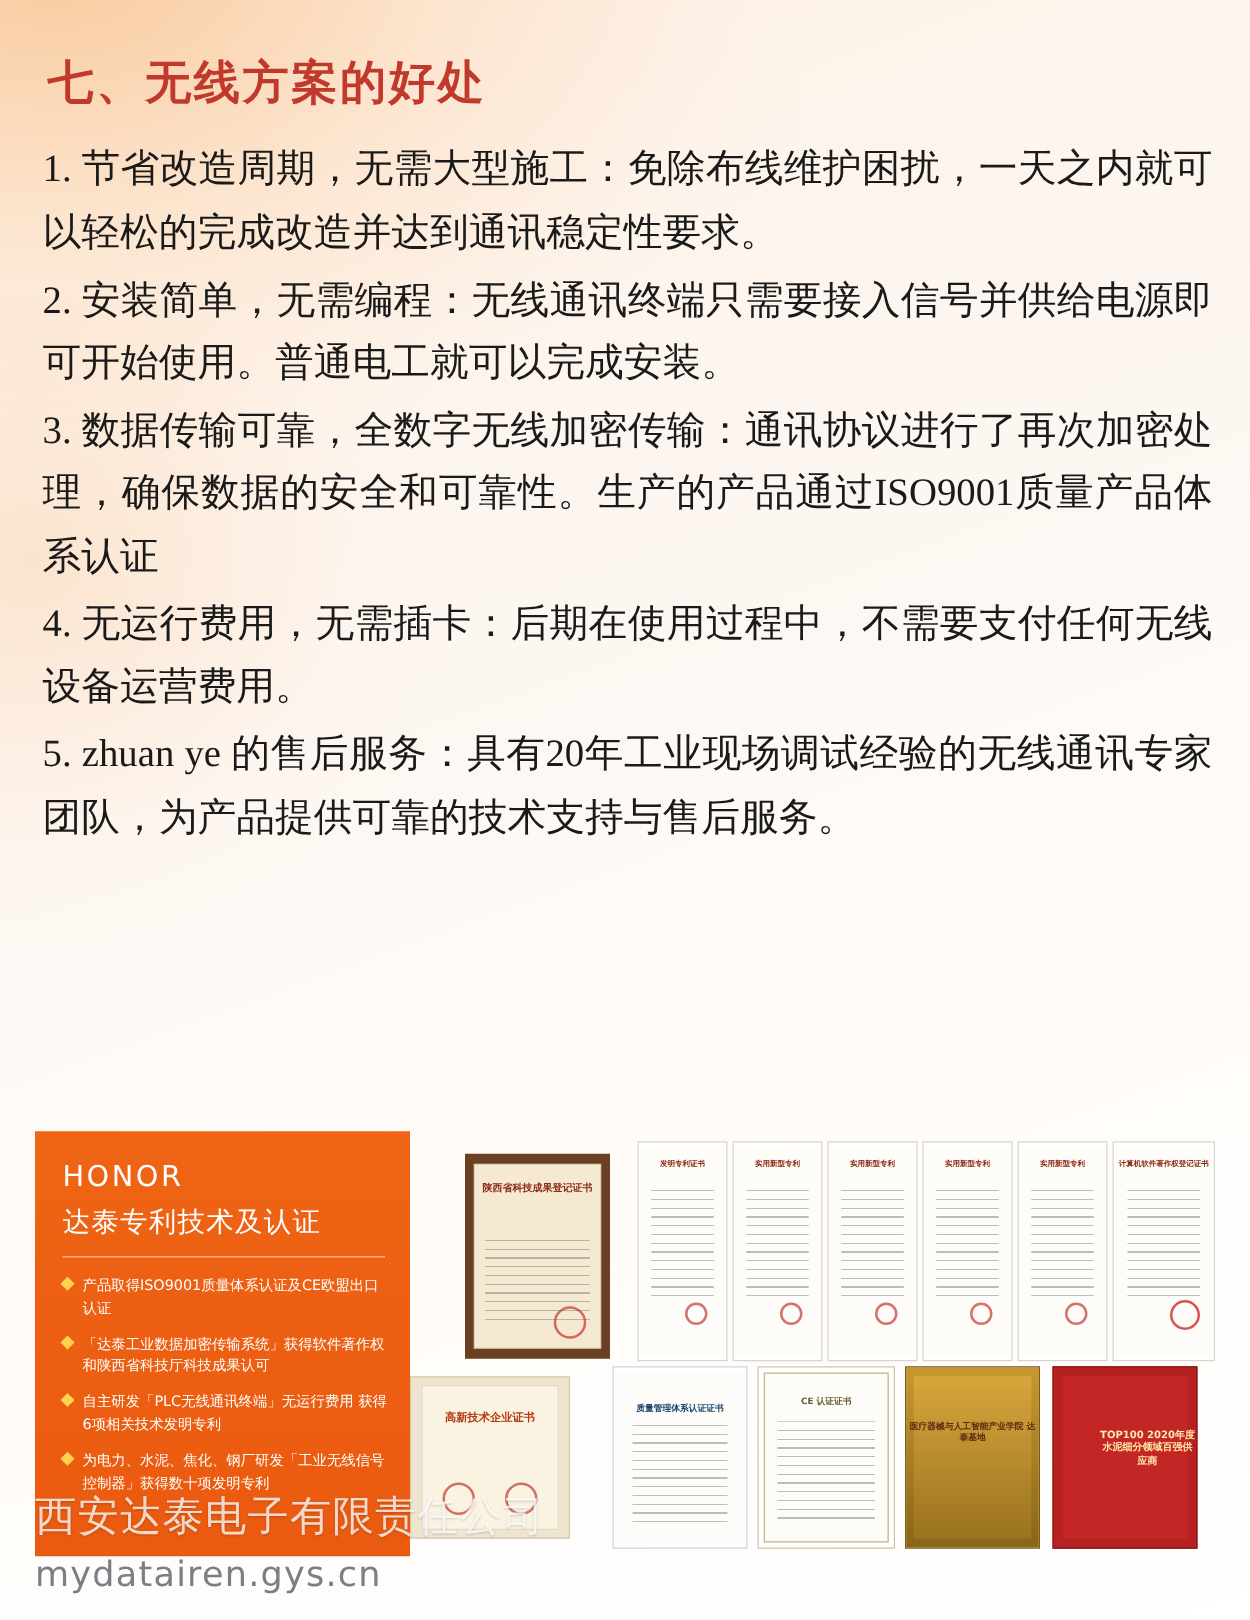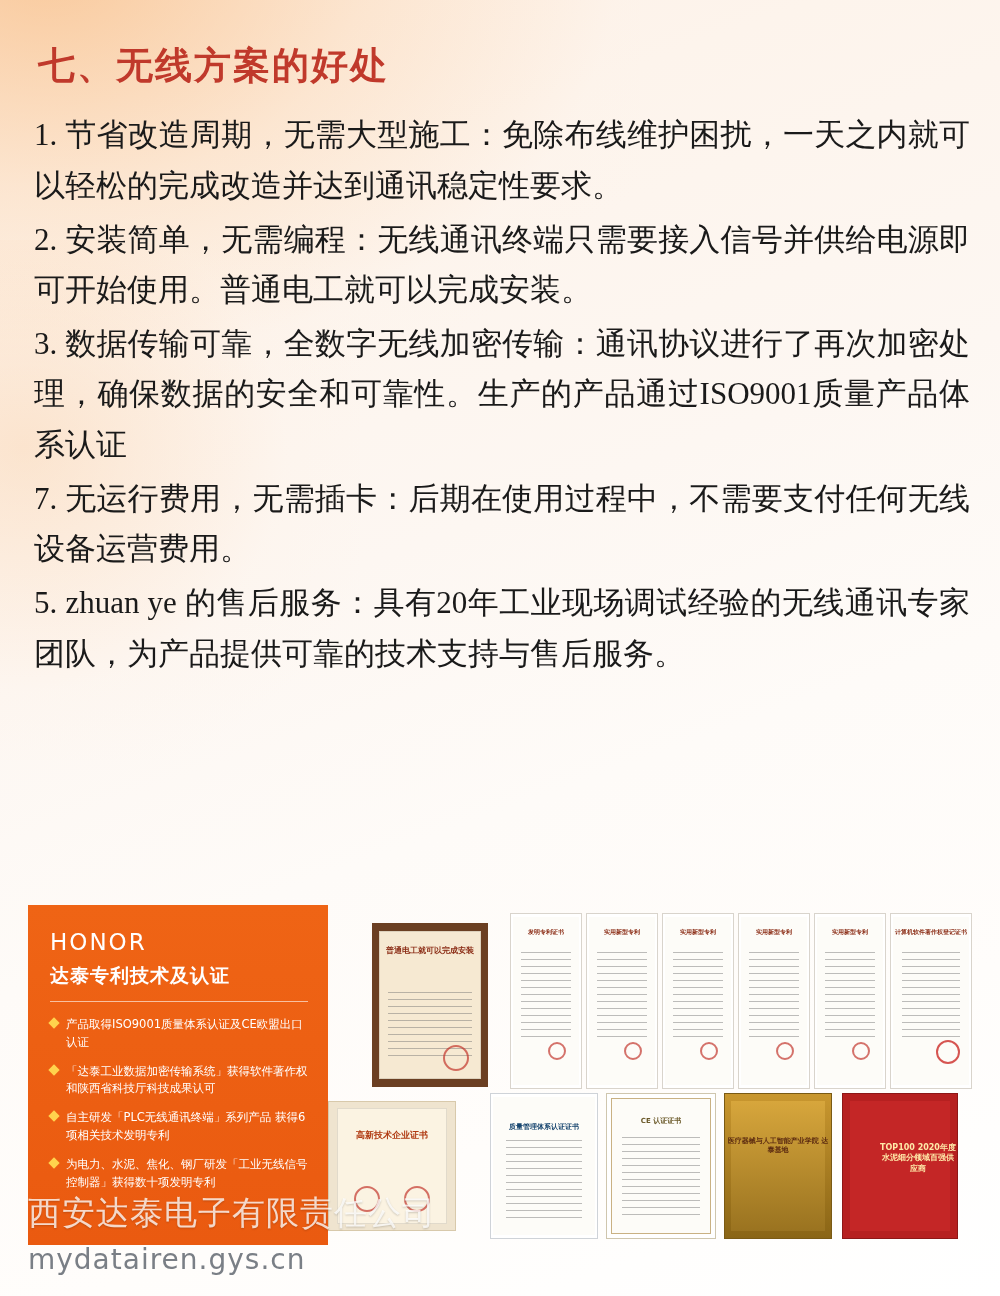--- a/index.html
+++ b/index.html
@@ -86,22 +86,22 @@
   }
   .honor-en {
     font-family: "DejaVu Sans", "Liberation Sans", sans-serif;
     font-size: 23px;
     letter-spacing: 2px;
     color: #ffffff;
     margin-bottom: 8px;
   }
   .honor-cn {
     font-family: "DejaVu Sans", "Liberation Sans", sans-serif;
-    font-weight: bold;
-    font-size: 19px;
+    font-weight: normal;
+    font-size: 22px;
     letter-spacing: 1px;
     color: #ffffff;
     margin-bottom: 12px;
   }
   .honor-rule {
     width: 258px;
     height: 1px;
     background: rgba(255,255,255,0.6);
     margin: 0 0 14px 0;
   }
@@ -197,21 +197,21 @@
   <div class="corner-wash"></div>
   <div class="corner-wash2"></div>
 
   <div class="content">
     <h1 class="title">七、无线方案的好处</h1>
 
     <div class="body-text">
       <p class="para">1. 节省改造周期，无需大型施工：免除布线维护困扰，一天之内就可以轻松的完成改造并达到通讯稳定性要求。</p>
       <p class="para">2. 安装简单，无需编程：无线通讯终端只需要接入信号并供给电源即可开始使用。普通电工就可以完成安装。</p>
       <p class="para">3. 数据传输可靠，全数字无线加密传输：通讯协议进行了再次加密处理，确保数据的安全和可靠性。生产的产品通过ISO9001质量产品体系认证</p>
-      <p class="para">7. 无运行费用，无需插卡：后期在使用过程中，不需要支付任何无线设备运营费用。</p>
+      <p class="para">4. 无运行费用，无需插卡：后期在使用过程中，不需要支付任何无线设备运营费用。</p>
       <p class="para">5. zhuan ye 的售后服务：具有20年工业现场调试经验的无线通讯专家团队，为产品提供可靠的技术支持与售后服务。</p>
     </div>
   </div>
 
   <div class="honor">
 
     <div class="honor-left">
       <div class="honor-en">HONOR</div>
       <div class="honor-cn">达泰专利技术及认证</div>
       <div class="honor-rule"></div>
@@ -219,33 +219,33 @@
       <div class="honor-item">
         <span class="dia"></span>
         <span>产品取得ISO9001质量体系认证及CE欧盟出口认证</span>
       </div>
       <div class="honor-item">
         <span class="dia"></span>
         <span>「达泰工业数据加密传输系统」获得软件著作权和陕西省科技厅科技成果认可</span>
       </div>
       <div class="honor-item">
         <span class="dia"></span>
-        <span>自主研发「PLC无线通讯终端」系列产品 获得6项相关技术发明专利</span>
+        <span>自主研发「PLC无线通讯终端」无运行费用 获得6项相关技术发明专利</span>
       </div>
       <div class="honor-item">
         <span class="dia"></span>
         <span>为电力、水泥、焦化、钢厂研发「工业无线信号控制器」获得数十项发明专利</span>
       </div>
     </div>
 
     <div class="honor-right">
 
       <div class="cert" style="left:44px; top:18px; width:116px; height:164px; background:#6b3f22;">
         <div class="inner" style="background:#f6e9d2;"></div>
-        <div class="cap">普通电工就可以完成安装</div>
+        <div class="cap">陕西省科技成果登记证书</div>
         <div class="lines" style="top:42%;"></div>
         <div class="seal"></div>
       </div>
 
       <div class="cert" style="left:182px; top:8px; width:72px; height:176px; background:#ffffff; border:1px solid #d9d4cc;">
         <div class="inner" style="left:3%; right:3%; top:2%; bottom:2%; border:none;"></div>
         <div class="cap" style="font-size:6px; top:8%;">发明专利证书</div>
         <div class="lines" style="top:22%; bottom:26%;"></div>
         <div class="seal" style="width:14px;height:14px;bottom:16%;right:22%;"></div>
       </div>

